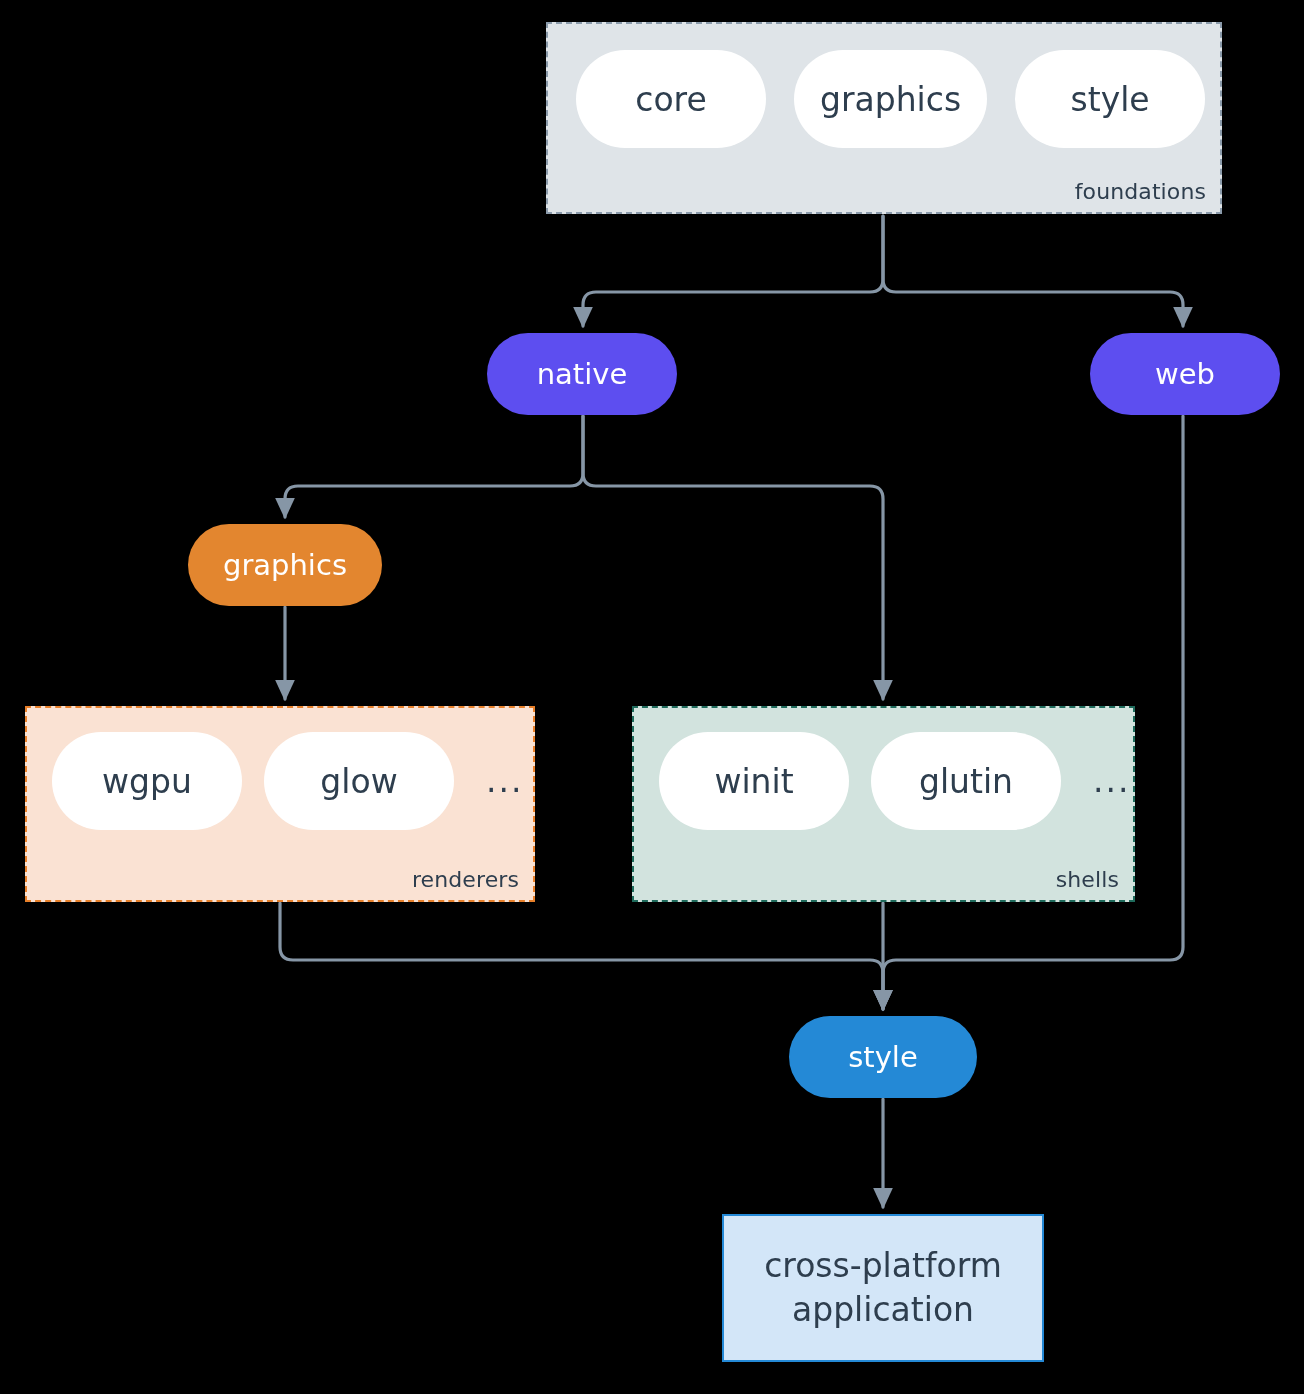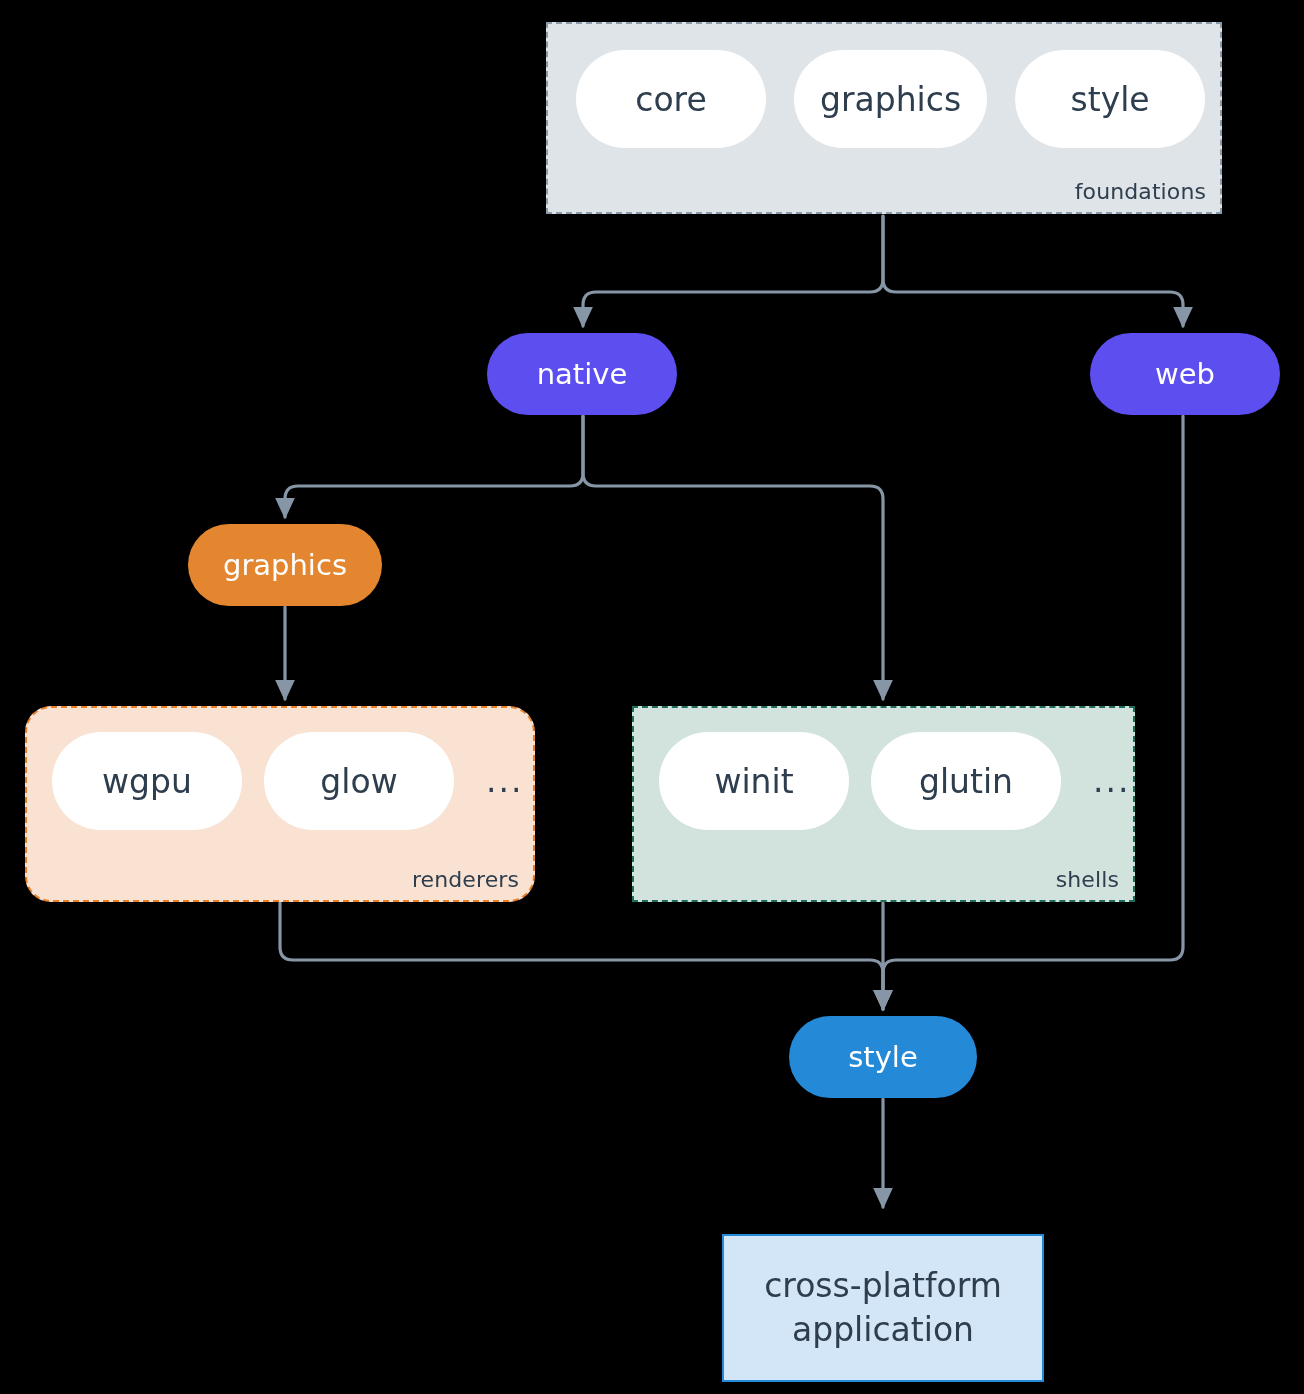--- a/index.html
+++ b/index.html
@@ -61,21 +61,20 @@
     gap: 28px;
   }
 
   #cluster-renderers {
     left: 25px;
     top: 706px;
     width: 510px;
     height: 196px;
     background: #fae2d3;
     border-color: #e8802a;
-    border-radius: 26px;
   }
   #cluster-renderers .cluster-items {
     left: 25px;
     top: 24px;
     gap: 22px;
   }
 
   #cluster-shells {
     left: 632px;
     top: 706px;
@@ -165,21 +164,20 @@
     background: #d3e6f8;
     border: 2px solid #2489d6;
     display: flex;
     flex-direction: column;
     align-items: center;
     justify-content: center;
     font-size: 33px;
     color: #2e3e4e;
     line-height: 1.34;
     text-align: center;
-    margin-top: 20px;
   }
 </style>
 </head>
 <body>
 
 <div id="canvas">
 
   <svg id="edges" viewBox="0 0 1304 1394" width="1304" height="1394" xmlns="http://www.w3.org/2000/svg">
     <defs>
       <marker id="arrow" viewBox="0 0 10 10" refX="8.5" refY="5" markerWidth="7" markerHeight="7" orient="auto-start-reverse">

